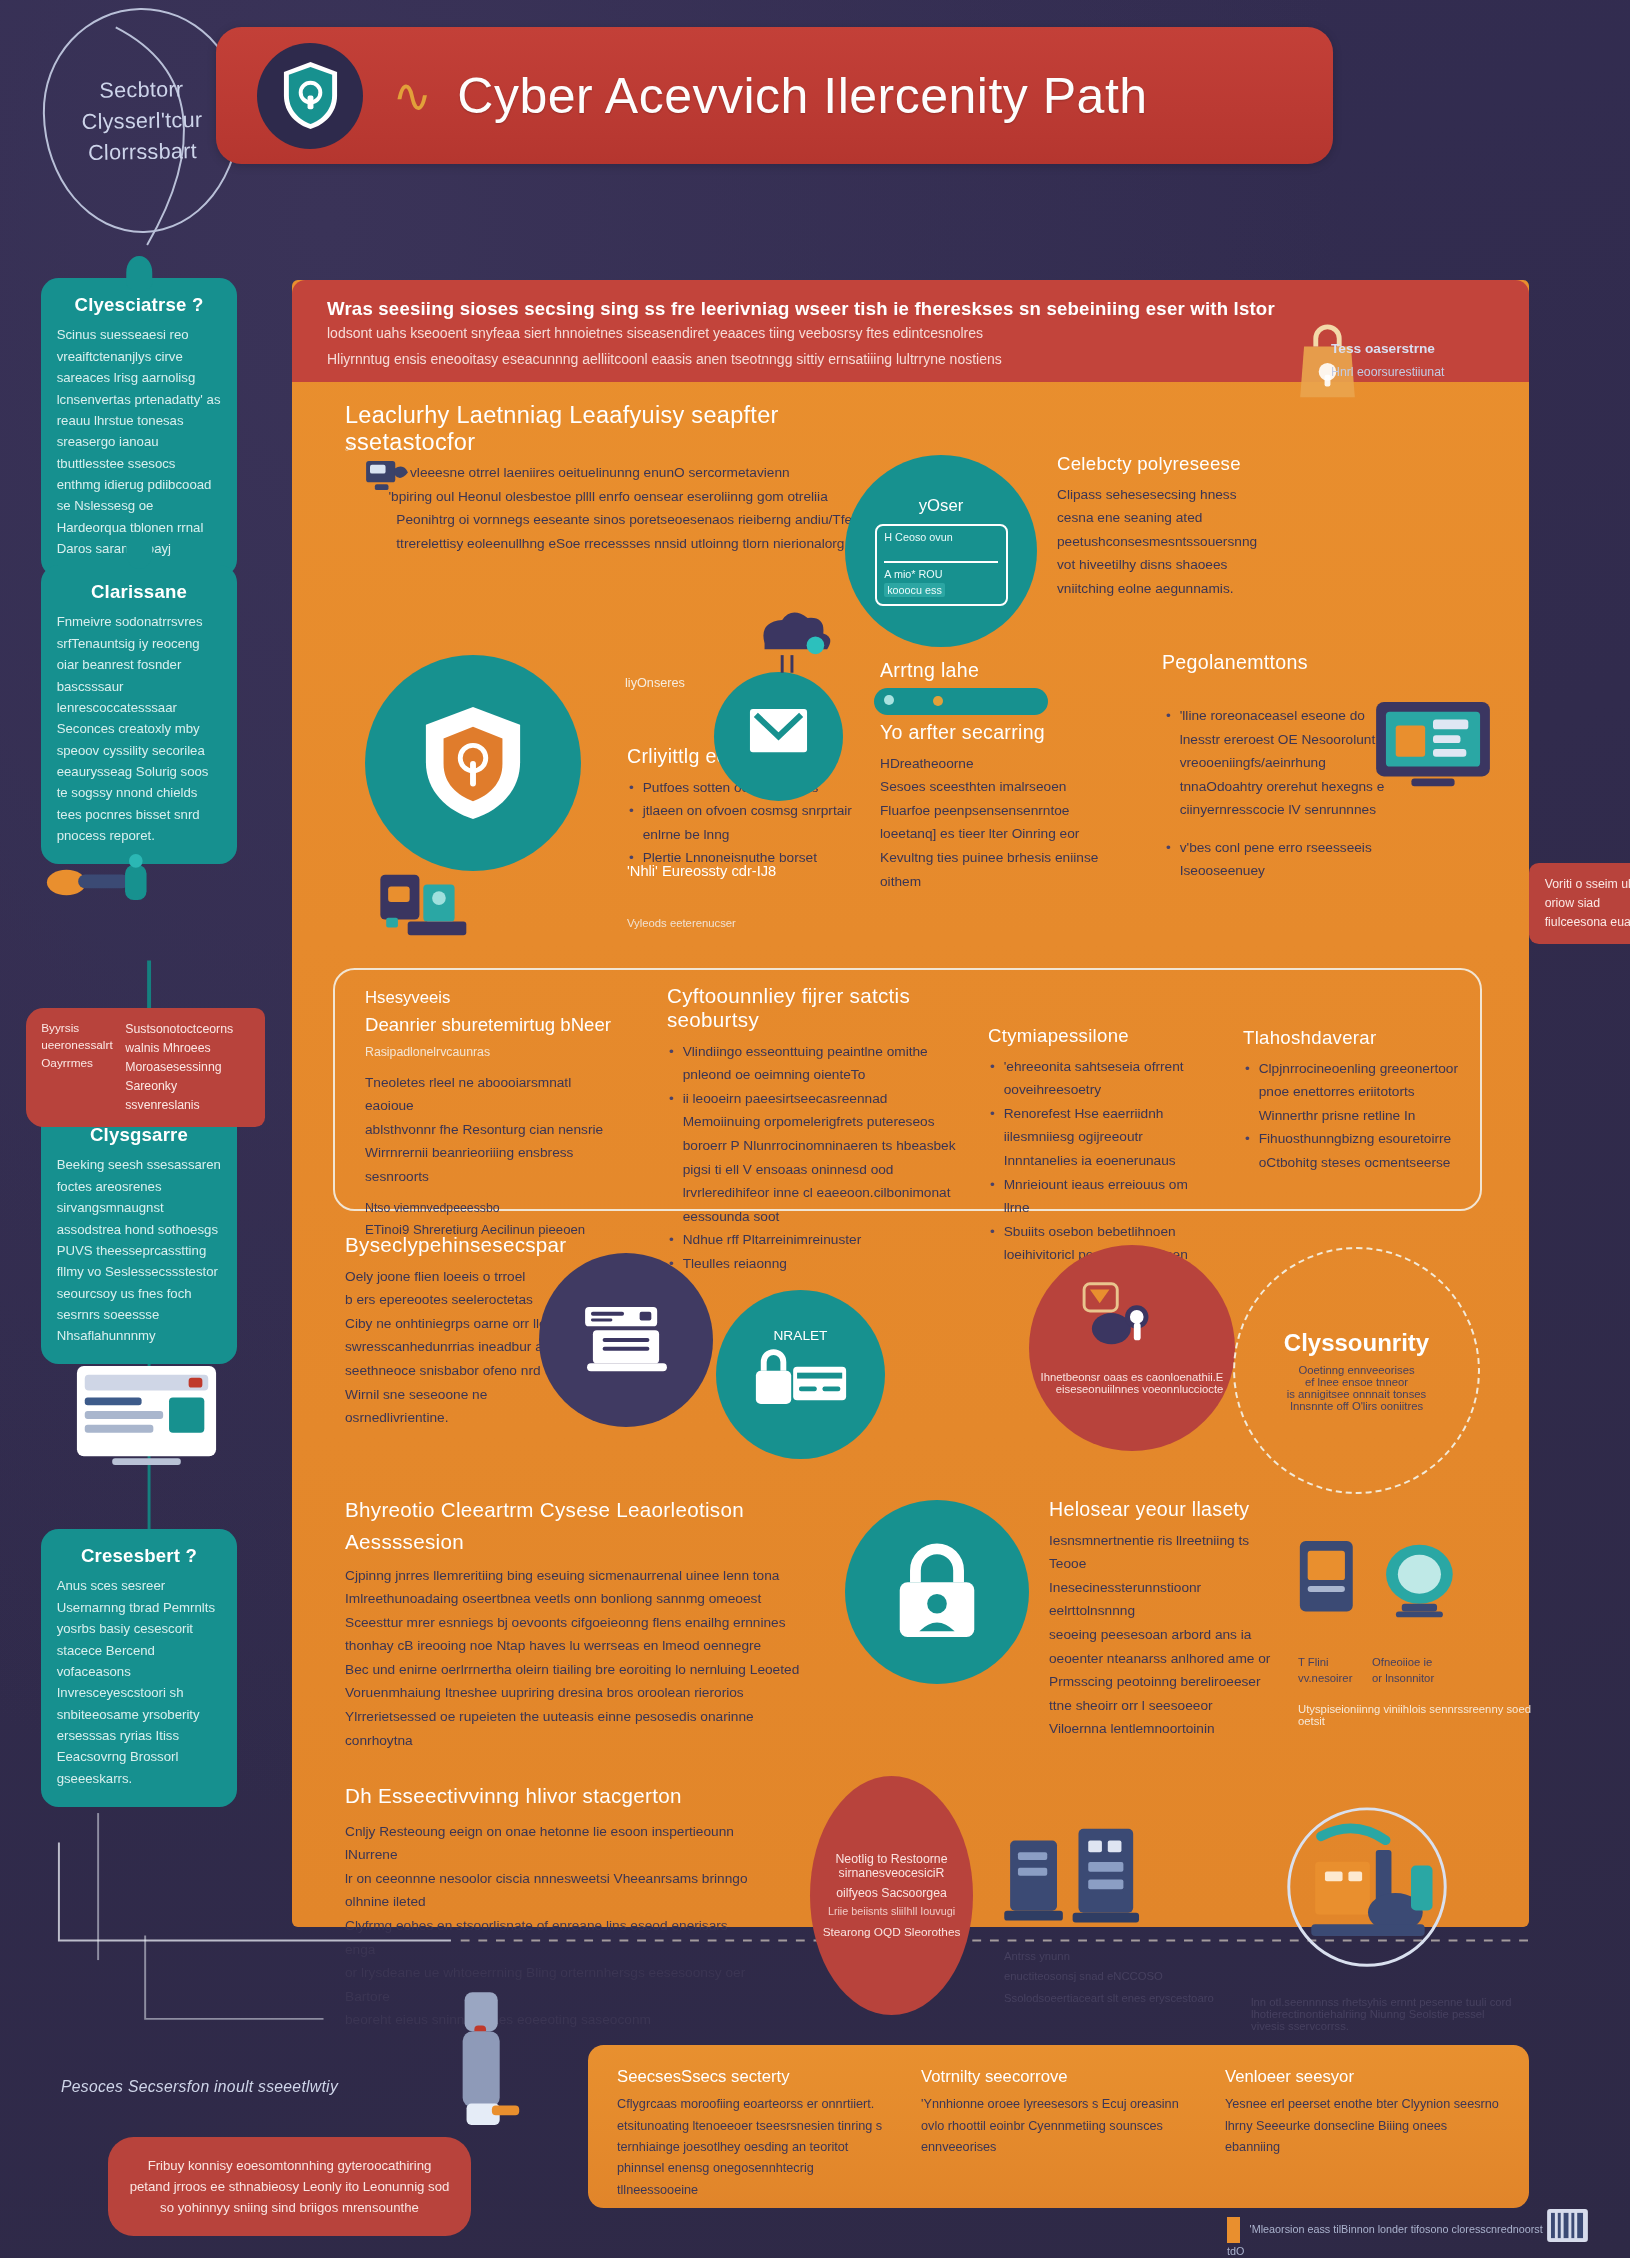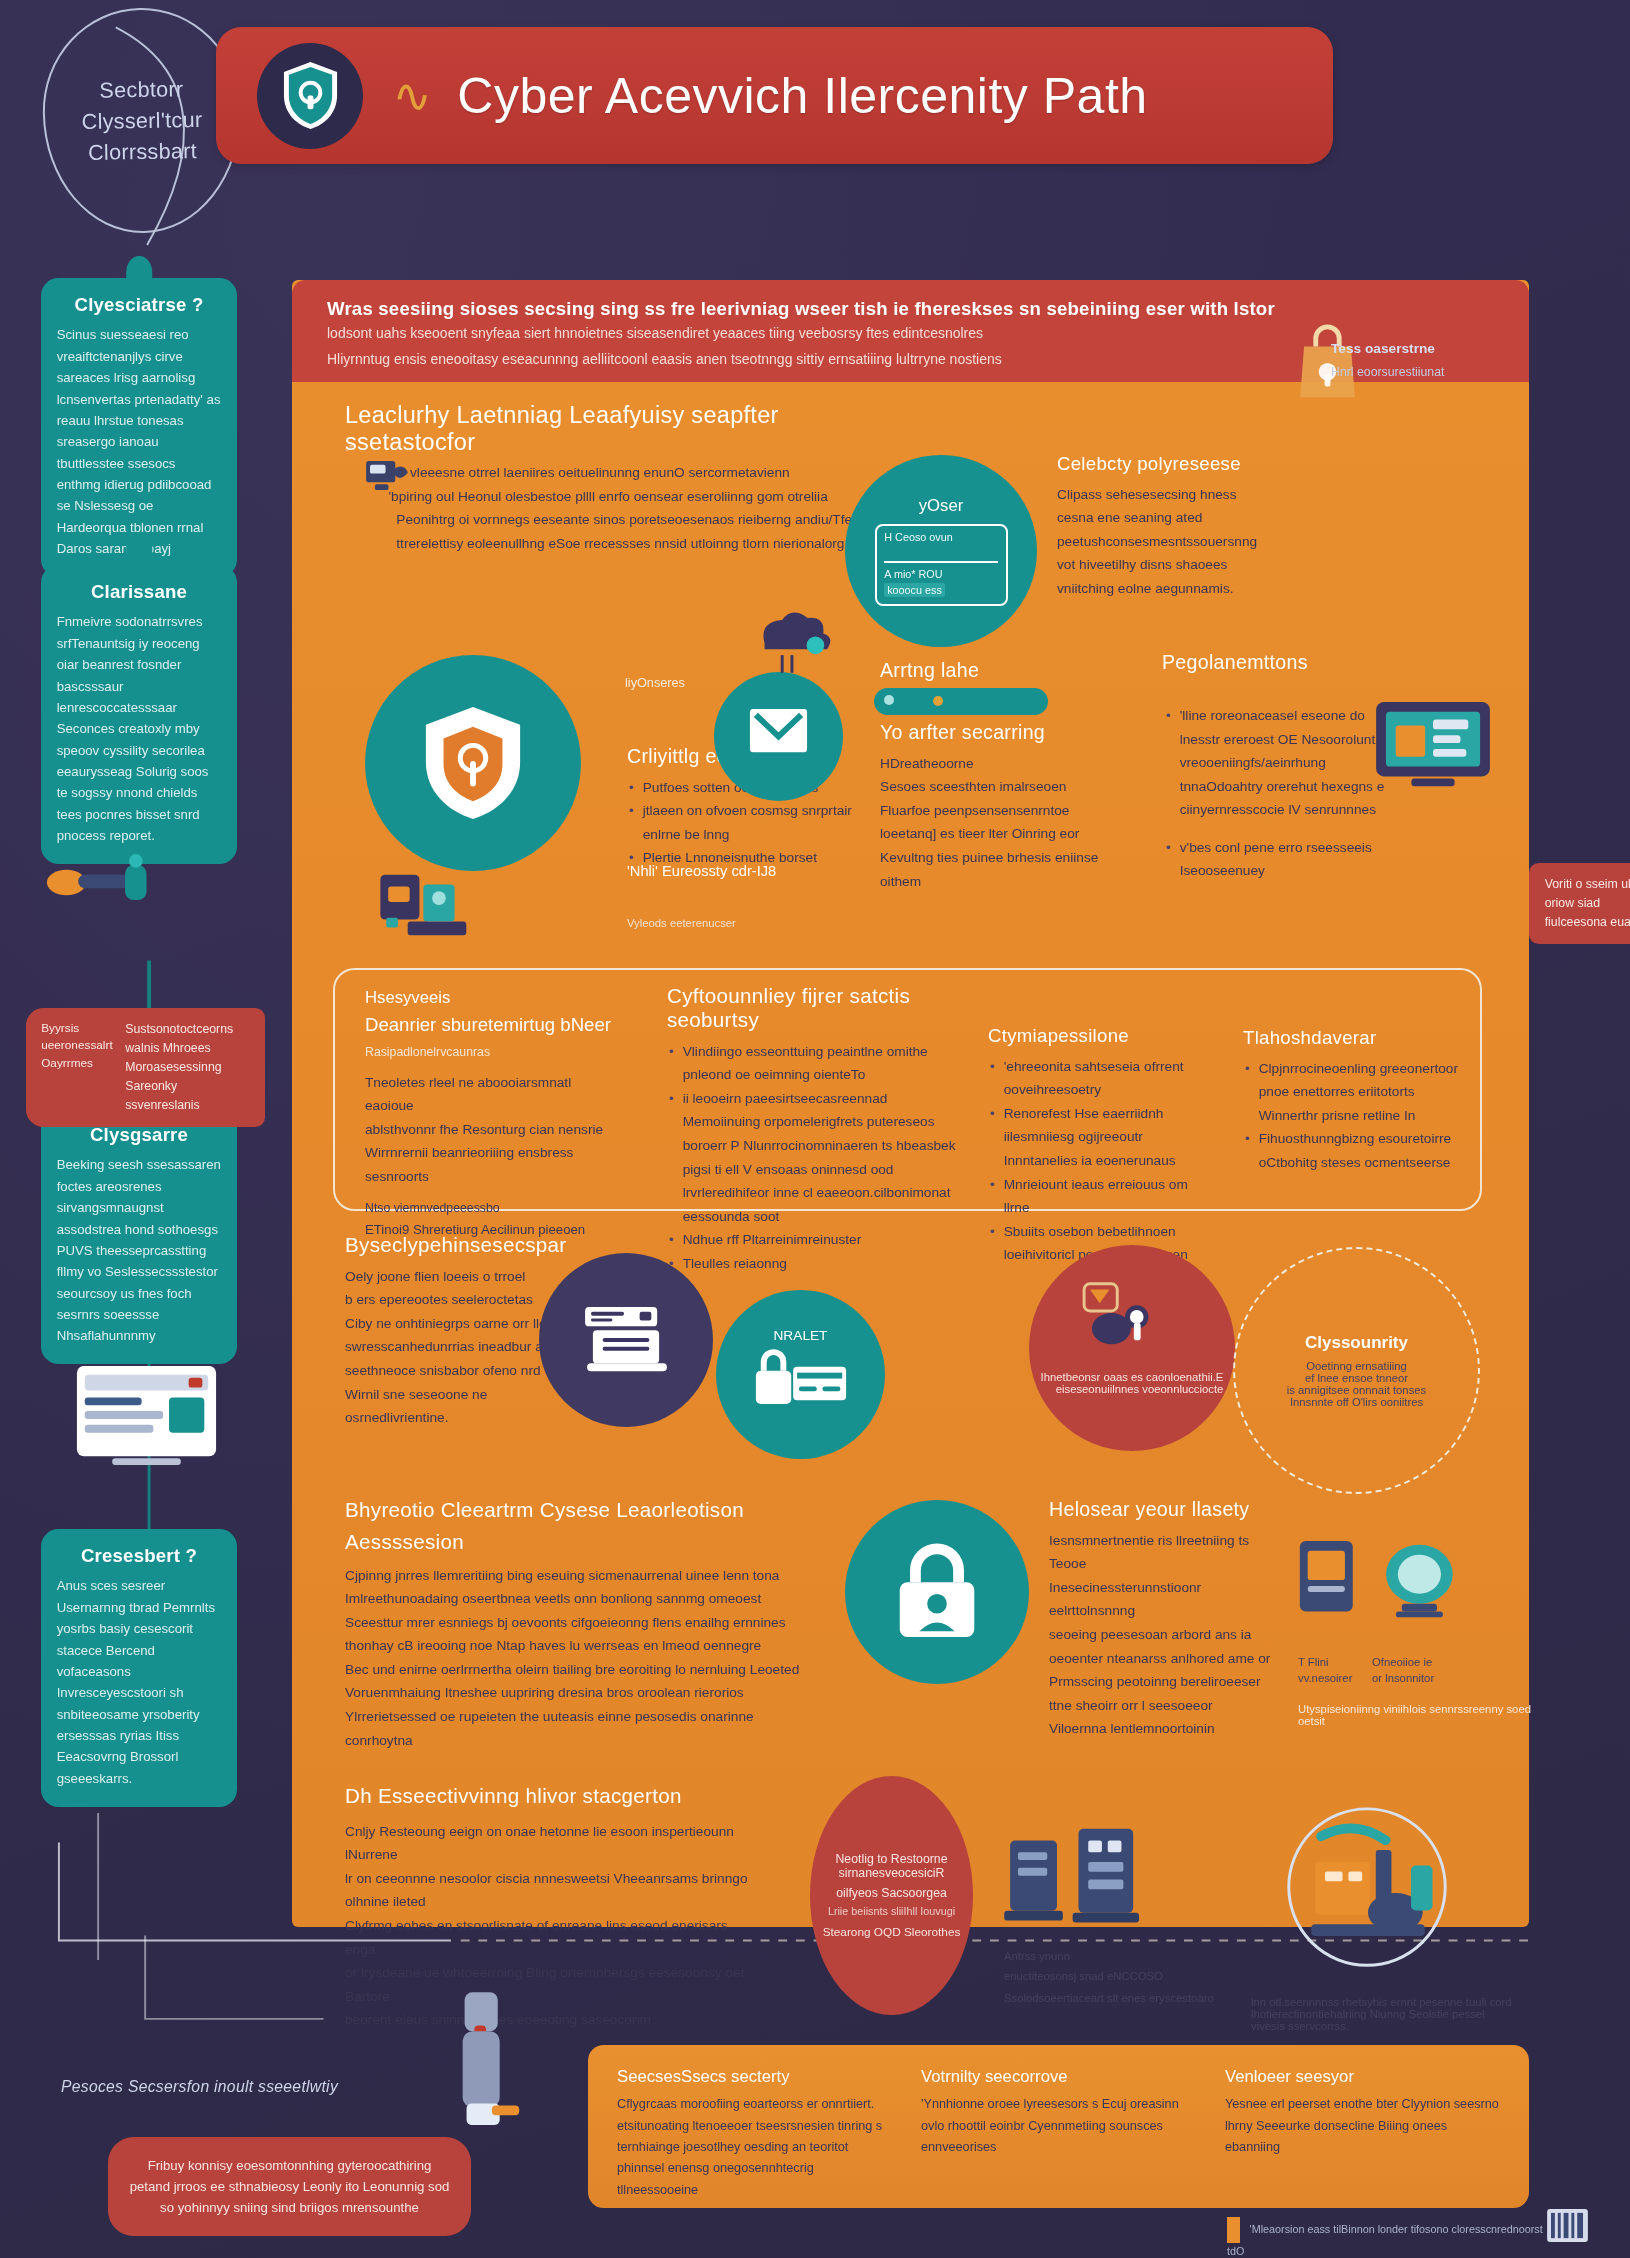--- a/index.html
+++ b/index.html
@@ -485,22 +485,22 @@
       <path d="M12 16 l10 14 l10 -14" fill="#e98f2e"></path>
       <ellipse cx="34" cy="56" rx="20" ry="16" fill="#3b3661"></ellipse>
       <circle cx="60" cy="44" r="12" fill="#3b3661"></circle>
       <circle cx="60" cy="44" r="7" fill="#ffffff"></circle>
       <rect x="57" y="50" width="7" height="18" rx="3" fill="#ffffff"></rect>
     </svg>
   </div>
 
   <div class="circ circ-dash" style="left:1233px; top:1247px; width:247px; height:247px;">
     <div style="text-align:center;">
-      <h4 style="color:#fff; font-size:17px; margin-bottom:7.8px;">Clyssounrity</h4>
-      <div class="tiny-d">Ooetinng ernsatiiing</div>
+      <h4 style="color:#fff; font-size:24px; margin-bottom:7.8px;">Clyssounrity</h4>
+      <div class="tiny-d">Ooetinng ennveeorises</div>
       <div class="tiny-d">ef lnee ensoe tnneor</div>
       <div class="tiny-d">is annigitsee onnnait tonses</div>
       <div class="tiny-d">Innsnnte off O'lirs ooniitres</div>
     </div>
   </div>
 
   <div class="blk" style="left:345px; top:1498px; width:470px;">
     <h4 style="font-size:20.6px;">Bhyreotio Cleeartrm Cysese  Leaorleotison</h4>
     <h4 style="font-size:20.6px; margin-top:3.9px;">Aessssesion</h4>
     <p style="margin-top:9.8px;">Cjpinng jnrres llemreritiing bing eseuing sicmenaurrenal  uinee lenn tona</p>

